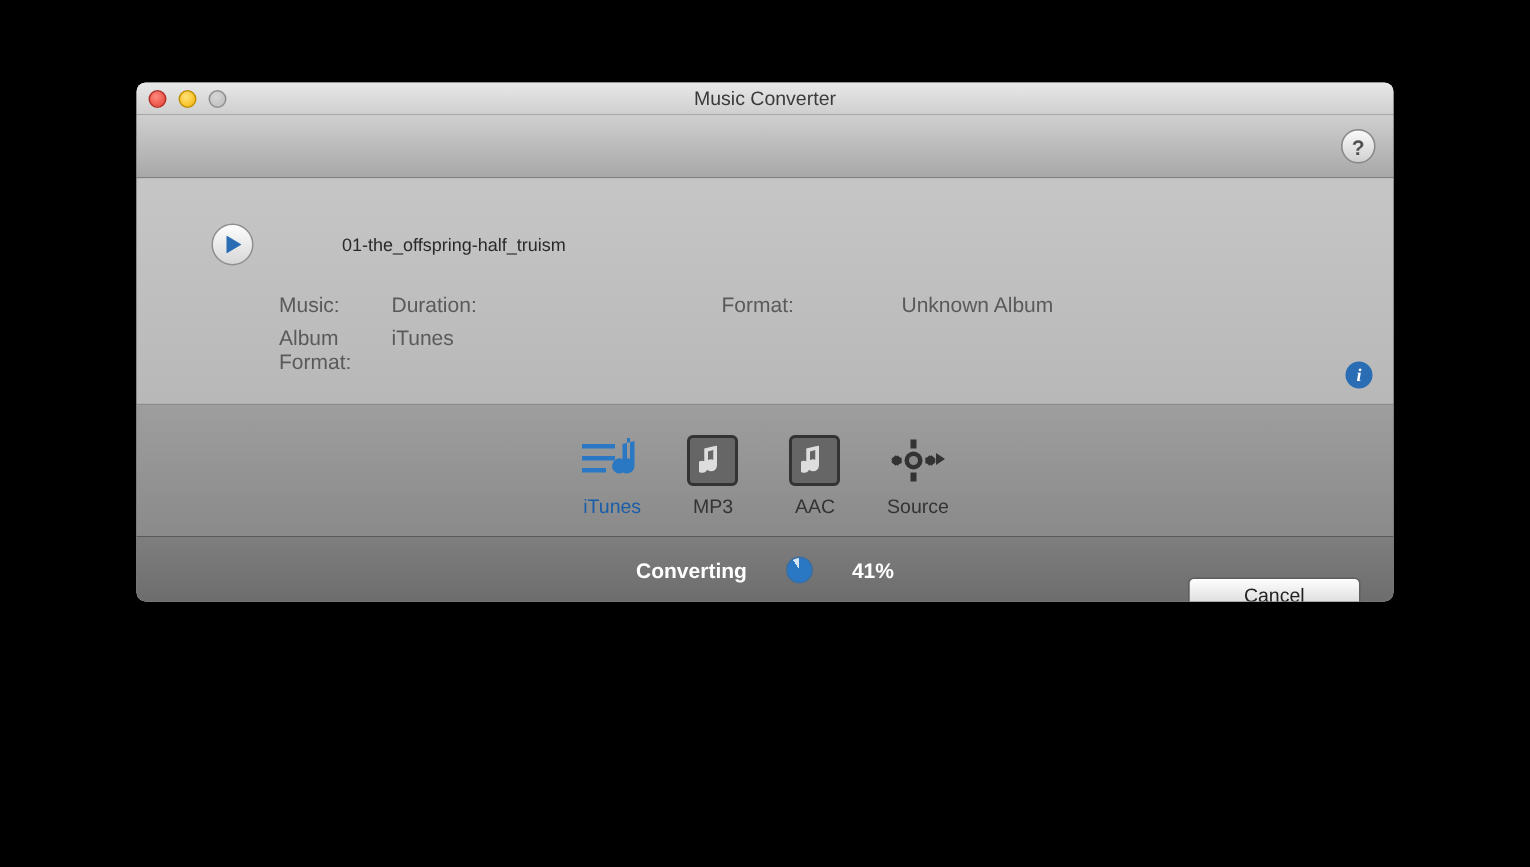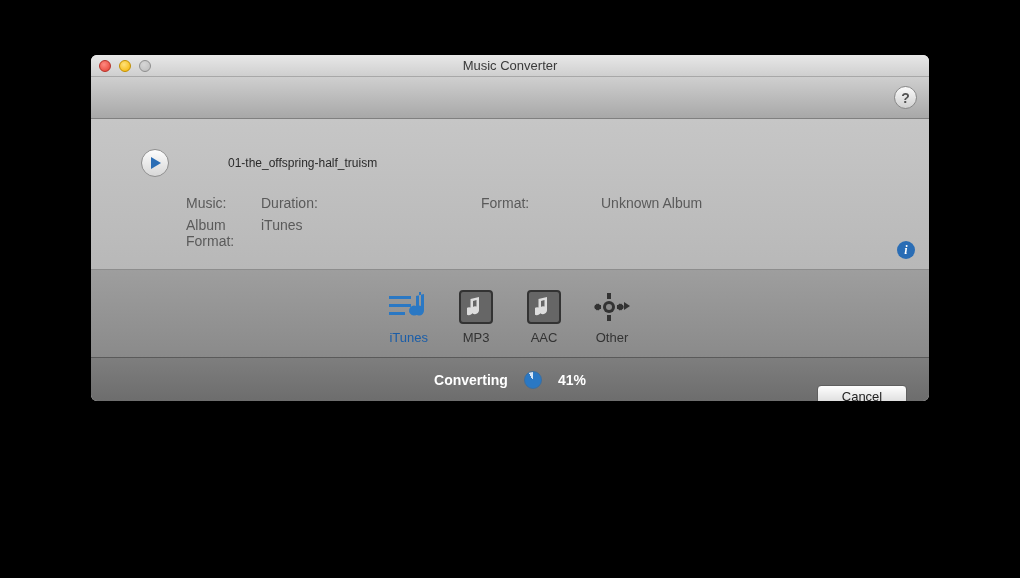--- a/index.html
+++ b/index.html
@@ -111,29 +111,29 @@
     background: linear-gradient(#7e7e7e, #6d6d6d);
     height: 44px;
     display: flex;
     align-items: center;
     justify-content: center;
     position: relative;
     color: #fff;
     font-size: 14px;
     border-top: 1px solid #5a5a5a;
   }
-  .status-text { display:flex; align-items:center; gap: 16px; }
+  .status-text { display:flex; align-items:center; gap: 26px; }
   .pie {
     width: 18px; height: 18px; border-radius:50%;
     background: conic-gradient(#2a78c4 0% 91%, #d7e6f5 91% 100%);
     border: 0.5px solid #3a6ea0;
   }
   .cancel-btn {
     position: absolute; right: 22px;
-    width: 90px; height: 22px;
+    width: 115px; height: 22px;
     border-radius: 4px;
     background: linear-gradient(#fefefe, #d6d6d6);
     border: 1px solid #5f5f5f;
     display:flex; align-items:center; justify-content:center;
     font-size: 13px; color: #222;
     cursor: pointer;
     margin-top: 33px;
   }
   .status-bold { font-weight: bold; }
 </style>
@@ -224,21 +224,21 @@
               <rect x="6" y="-11" width="4" height="6" transform="rotate(45)"></rect>
                 <rect x="-10" y="5" width="4" height="6" transform="rotate(45)"></rect>
               <rect x="-10" y="-11" width="4" height="6" transform="rotate(-45)"></rect>
                 <rect x="6" y="5" width="4" height="6" transform="rotate(-45)"></rect>
             </g>
             <circle cx="15" cy="15" r="3" fill="#8a8a8a"></circle>
           </g>
           <polygon points="30,10 36,14 30,18" fill="#333"></polygon>
         </svg>
       </div>
-      <div class="fmt-label">Other</div>
+      <div class="fmt-label">Source</div>
     </div>
   </div>
 
   <div class="status-bar">
     <div class="status-text">
       <span class="status-bold">Converting</span>
       <span class="pie"></span>
       <span class="status-bold">41%</span>
     </div>
     <div class="cancel-btn">

